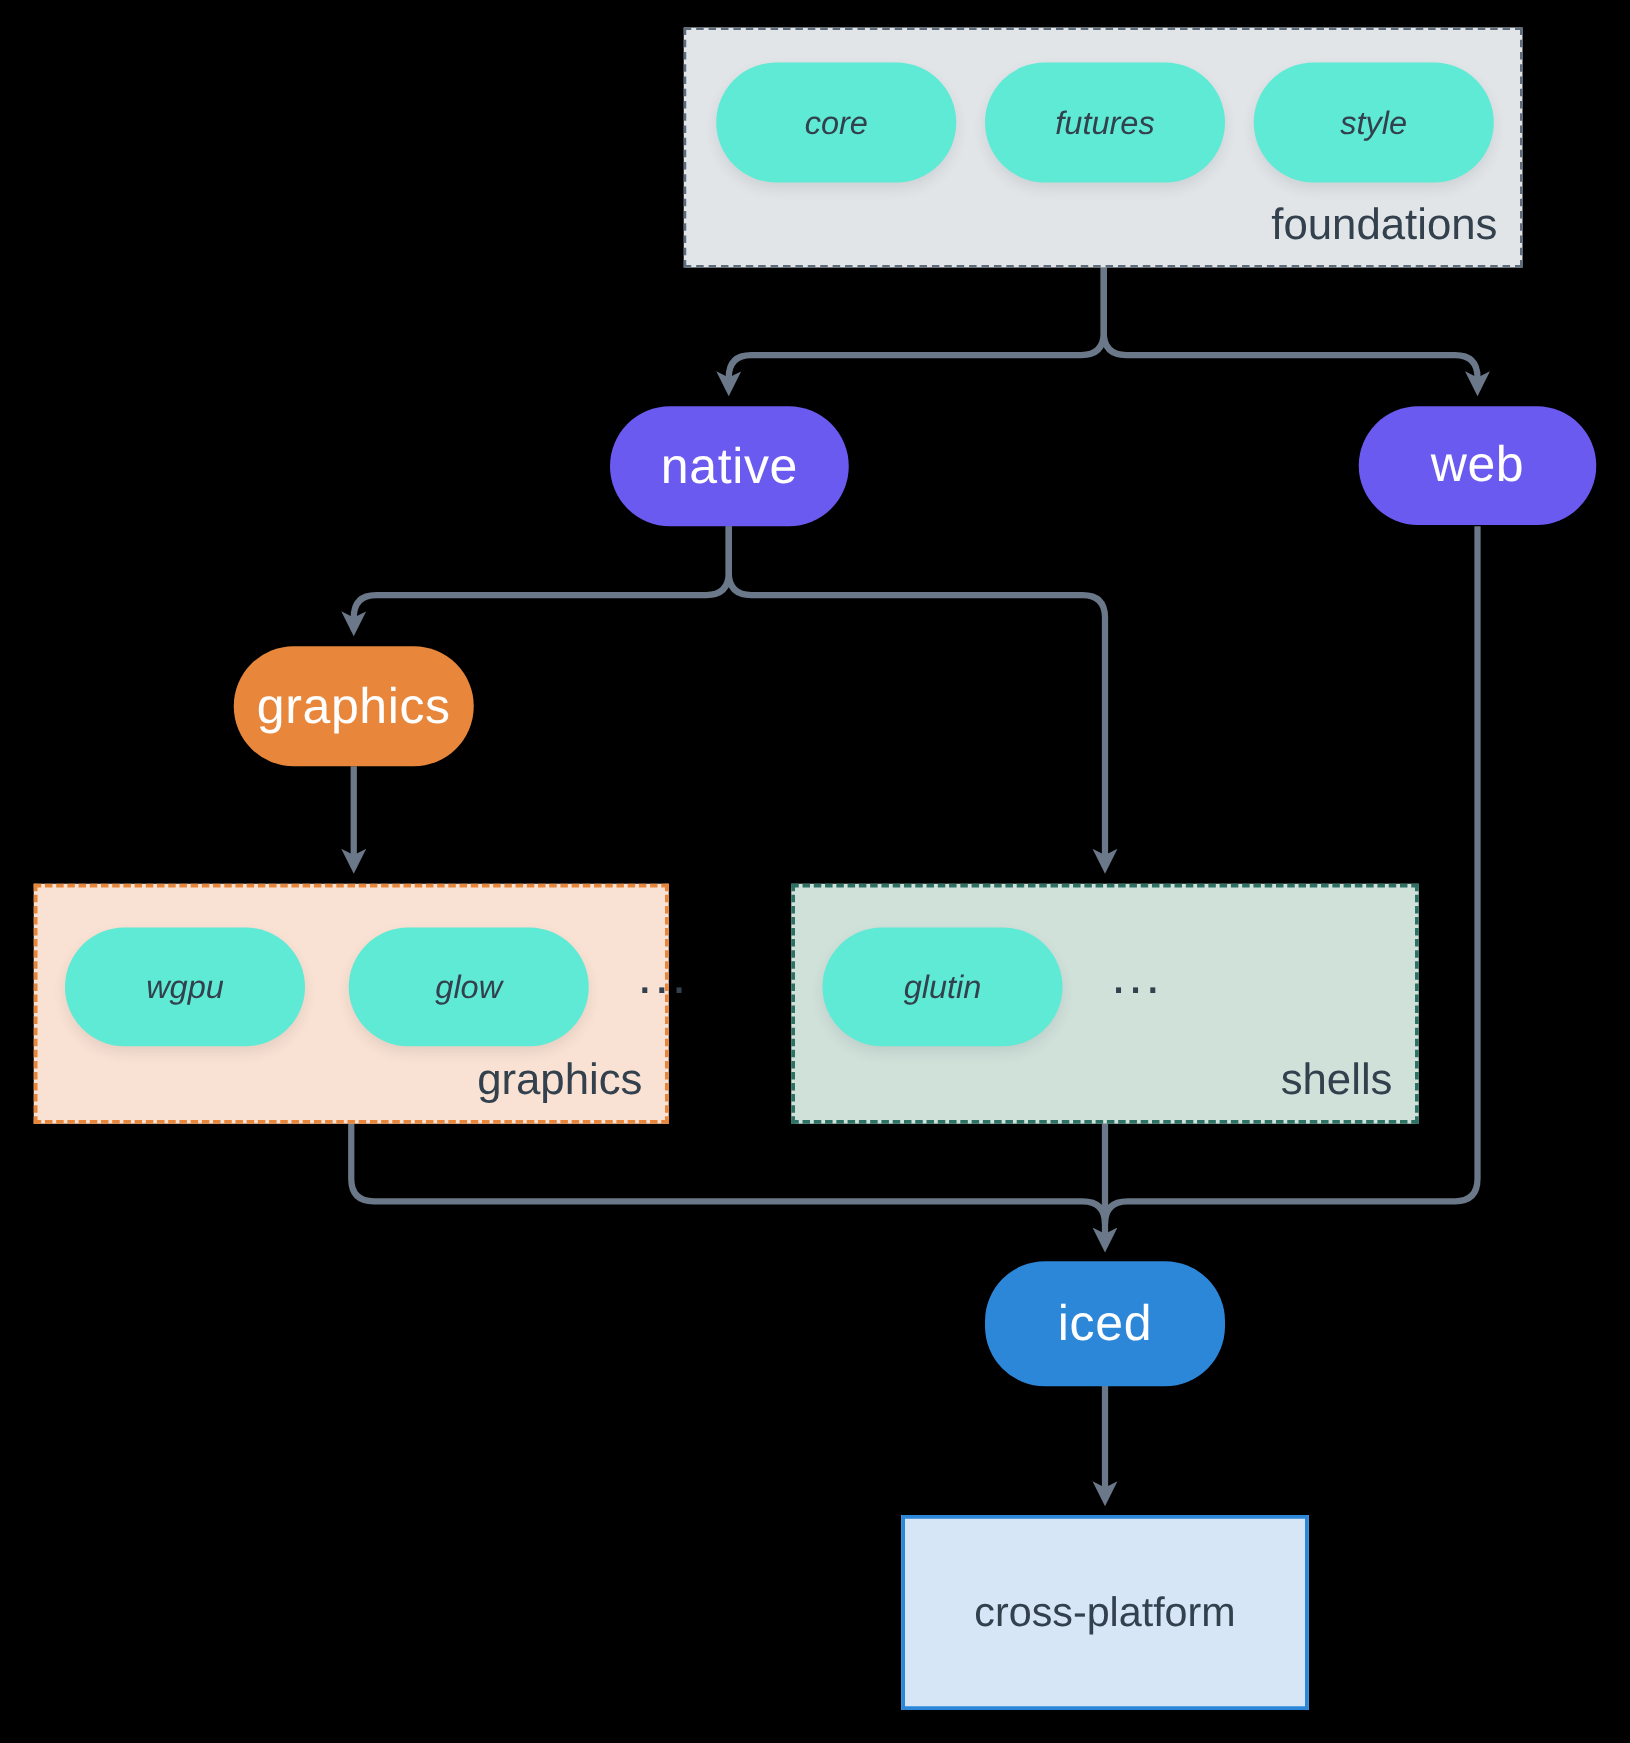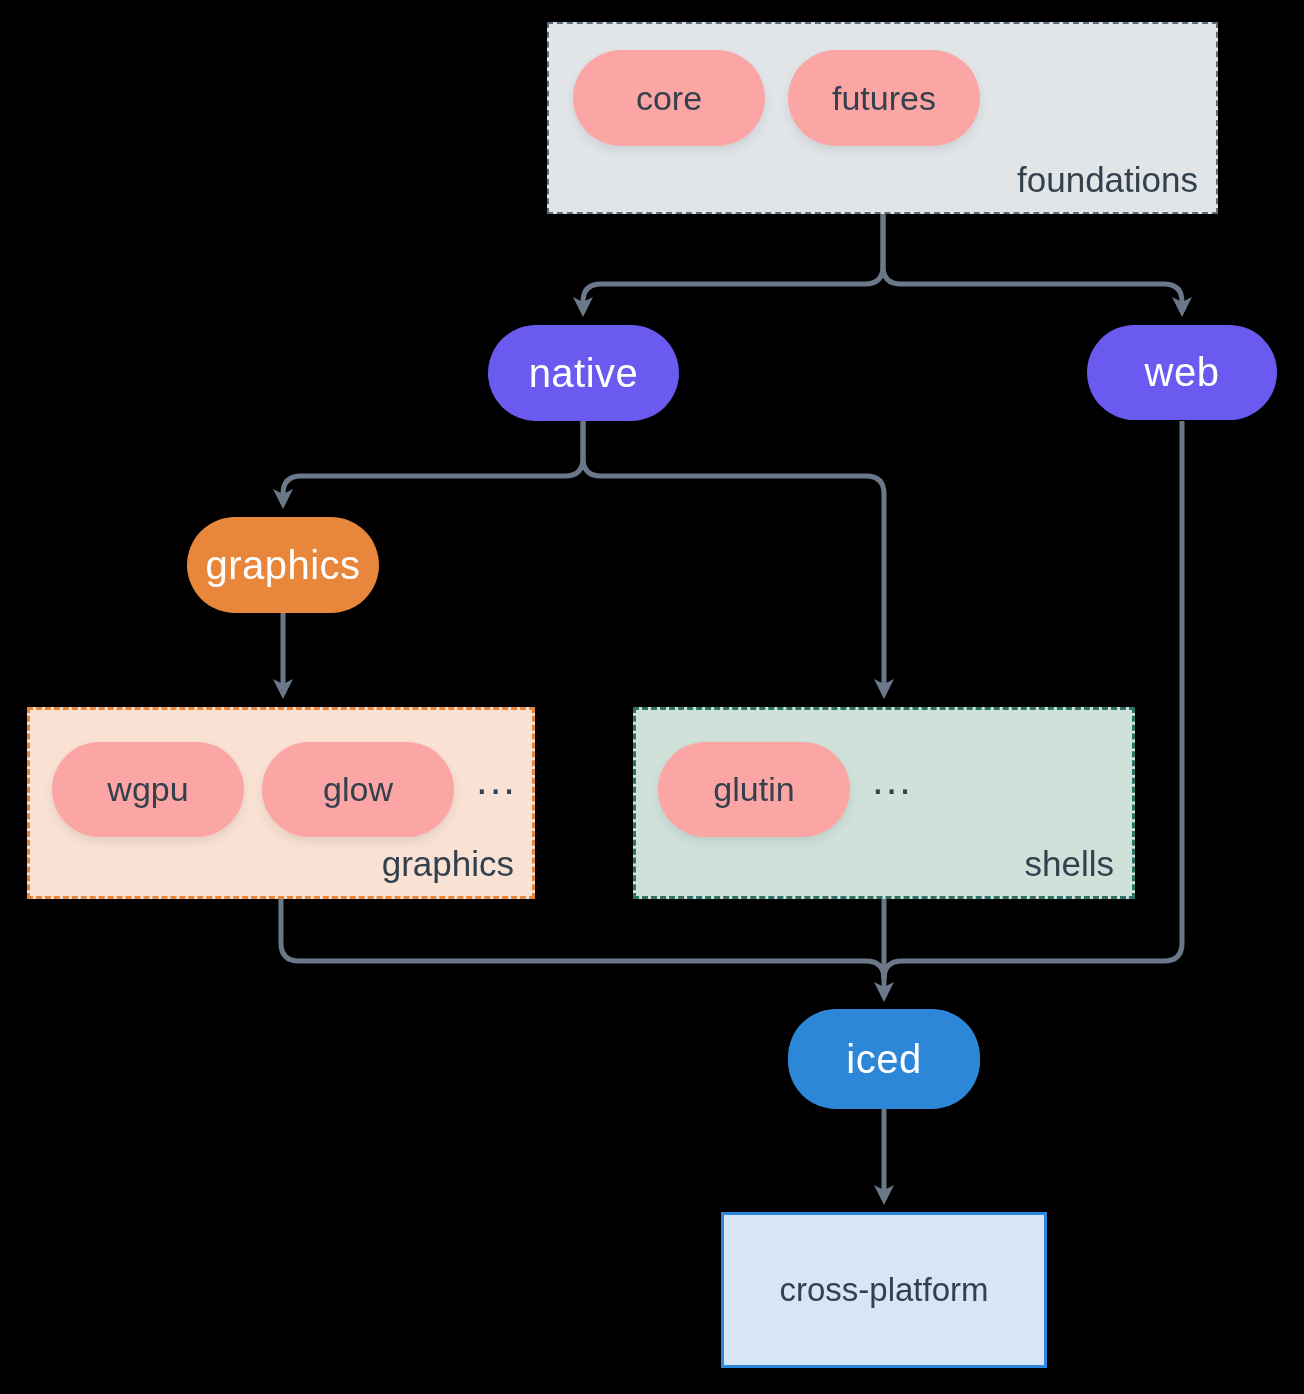--- a/index.html
+++ b/index.html
@@ -31,27 +31,28 @@
   }
   .group-shells {
     left:633px; top:707px; width:502px; height:192px;
     background:var(--shells_fill, #d0e1da);
     border:3px dashed var(--shells_border, #2e7265);
   }
   .pill-row {
     position:absolute; left:24px; top:26px;
     display:flex; gap:23px; align-items:center; height:96px;
   }
-  .group-renderers .pill-row, .group-shells .pill-row { left:22px; top:32px; gap:18px; height:95px; }
+  .group-renderers .pill-row, .group-shells .pill-row { left:22px; top:32px; gap:35px; height:95px; }
   .white-pill {
     width:192px; height:96px; flex:none;
-    background:#fca5a5; border-radius:48px;
+    background:#5eead4; border-radius:48px;
     display:flex; align-items:center; justify-content:center;
-    font-size:34px; color:var(--text_dark, #33404d);
+    font-size:26px; color:var(--text_dark, #33404d);
     box-shadow:0 5px 10px rgba(40,50,60,0.10);
+    font-style:italic;
   }
   .group-renderers .white-pill, .group-shells .white-pill { height:95px; }
   .ellipsis {
     font-size:42px; font-weight:500; color:var(--text_dark, #33404d);
     transform:translateY(-10px); letter-spacing:2px; margin-left:4px;
   }
   .group-label {
     position:absolute; right:18px; bottom:12px;
     font-size:35px; color:var(--text_dark, #33404d);
   }
@@ -95,20 +96,21 @@
     <path class="edge" d="M281,899 L281,943 Q281,961 299,961 L866,961 Q884,961 884,979"></path>
     <path class="edge" d="M1182,421 L1182,943 Q1182,961 1164,961 L902,961 Q884,961 884,979"></path>
     <path class="edge" marker-end="url(#ah)" d="M884,899 L884,997"></path>
     <path class="edge" marker-end="url(#ah)" d="M884,1104 L884,1200"></path>
   </svg>
 
   <div class="group group-foundations">
     <div class="pill-row">
       <div class="white-pill">core</div>
       <div class="white-pill">futures</div>
+      <div class="white-pill">style</div>
     </div>
     <div class="group-label">foundations</div>
   </div>
 
   <div class="node node-native">native</div>
   <div class="node node-web">web</div>
 
   <div class="node node-graphics">graphics</div>
 
   <div class="group group-renderers">

